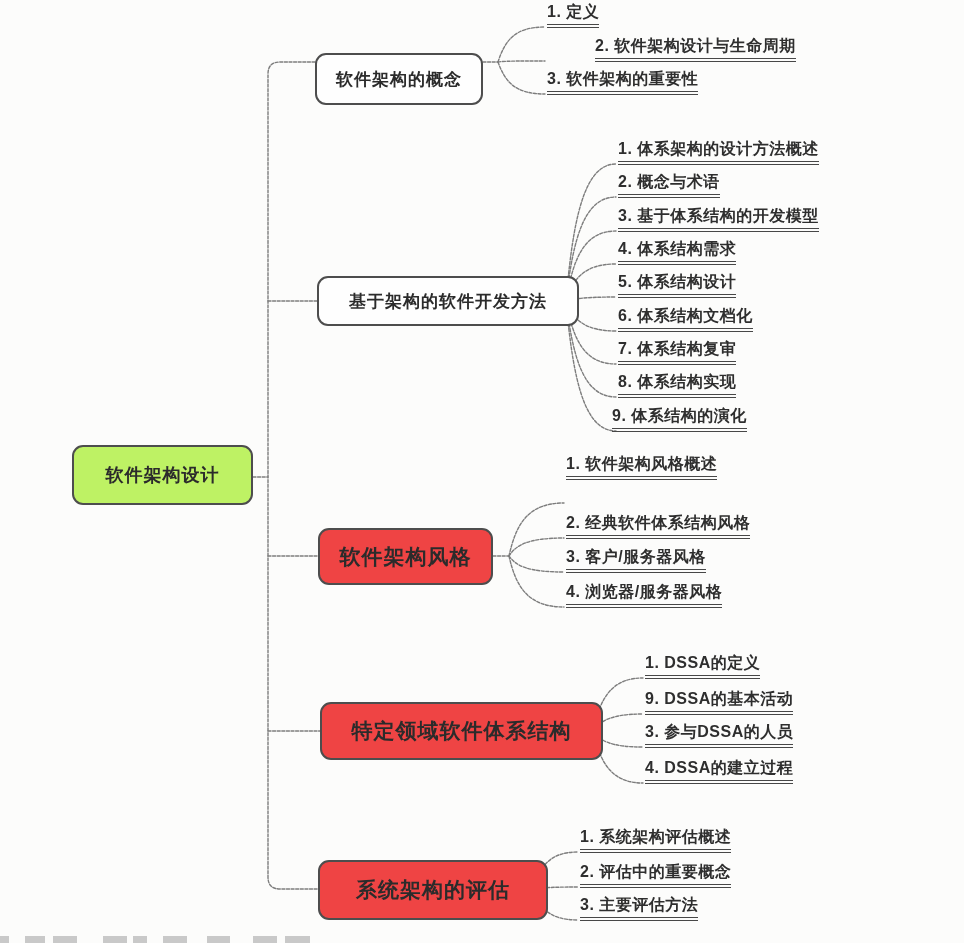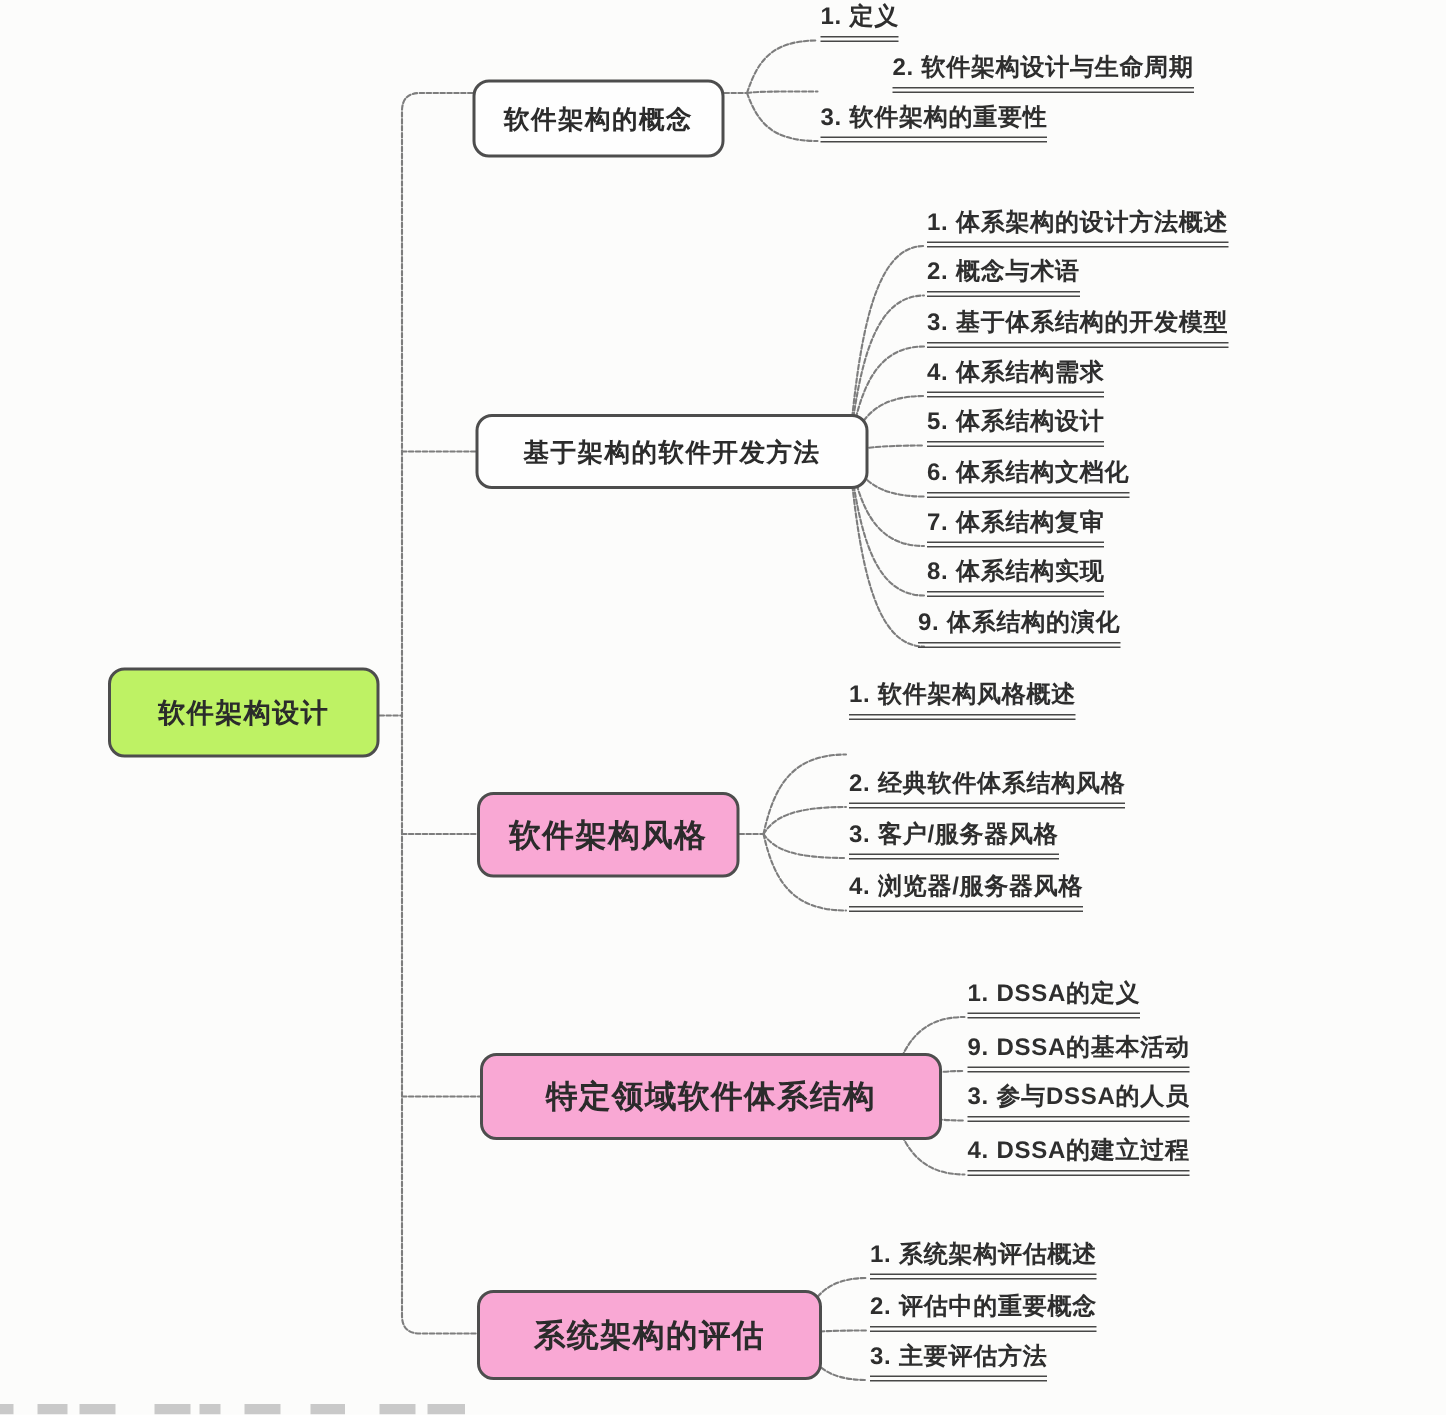--- a/index.html
+++ b/index.html
@@ -30,21 +30,21 @@
     color: #2b2b2b;
     letter-spacing: 1px;
     white-space: nowrap;
   }
   .node.white {
     background: #fefefe;
     font-size: 17px;
     font-weight: 600;
   }
   .node.grey {
-    background: #f9a8d4;
+    background: #ef4444;
     font-size: 21px;
     font-weight: 700;
   }
   .node.root {
     background: #bef264;
     font-size: 18px;
     font-weight: 600;
   }
   .leaf {
     position: absolute;
@@ -171,21 +171,21 @@
   <div class="leaf" style="left:566px; top:513px;">
     <span class="leaf-text">2. 经典软件体系结构风格</span>
   </div>
   <div class="leaf" style="left:566px; top:547px;">
     <span class="leaf-text">3. 客户/服务器风格</span>
   </div>
   <div class="leaf" style="left:566px; top:582px;">
     <span class="leaf-text">4. 浏览器/服务器风格</span>
   </div>
 
-  <div class="node grey" style="left:320px; top:702px; width:308px; height:58px;">
+  <div class="node grey" style="left:320px; top:702px; width:283px; height:58px;">
     <span>特定领域软件体系结构</span>
   </div>
   <div class="leaf" style="left:645px; top:653px;">
     <span class="leaf-text">1. DSSA的定义</span>
   </div>
   <div class="leaf" style="left:645px; top:689px;">
     <span class="leaf-text">9. DSSA的基本活动</span>
   </div>
   <div class="leaf" style="left:645px; top:722px;">
     <span class="leaf-text">3. 参与DSSA的人员</span>

